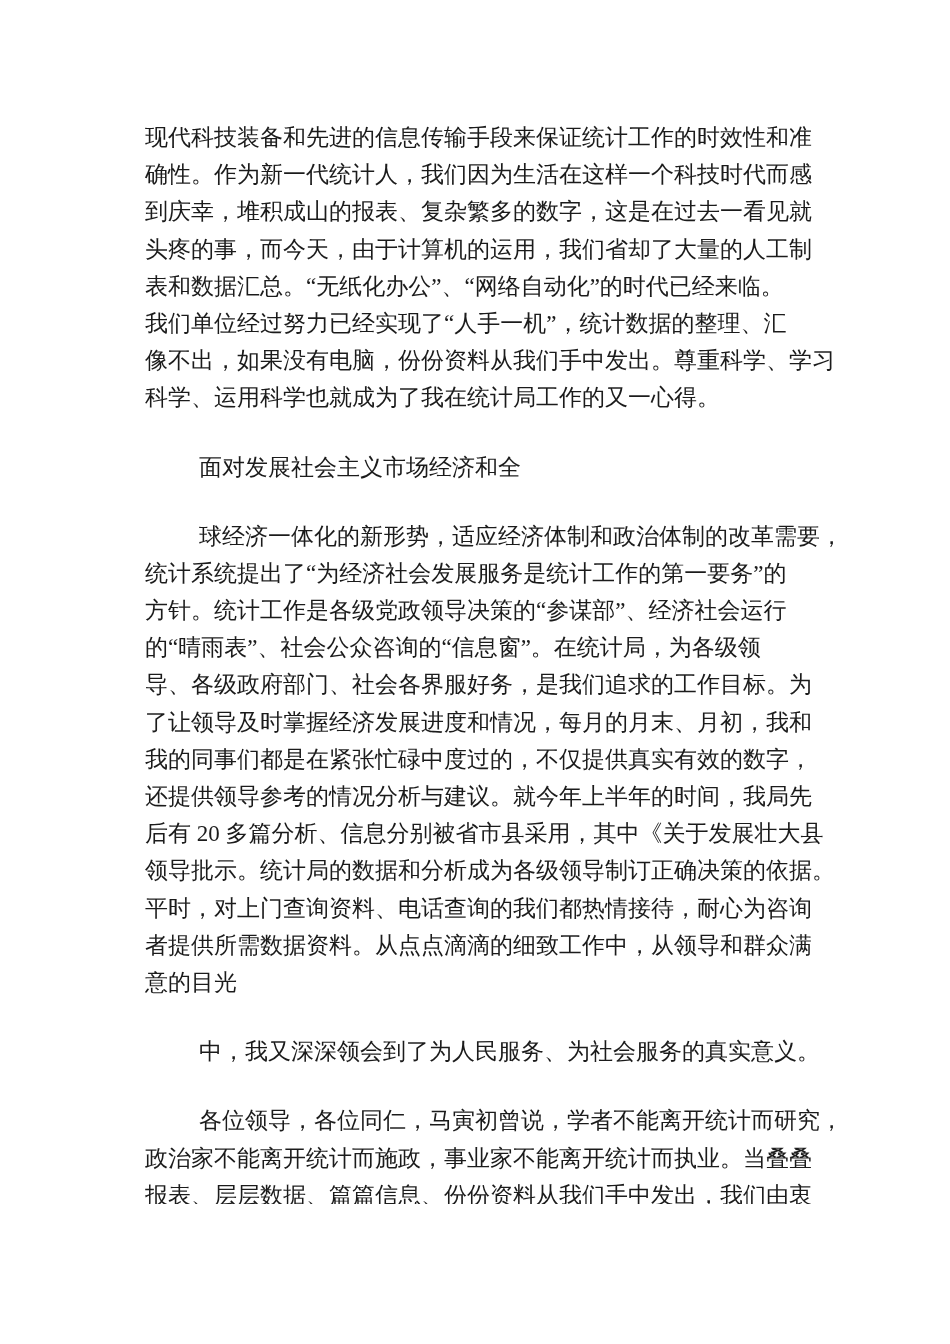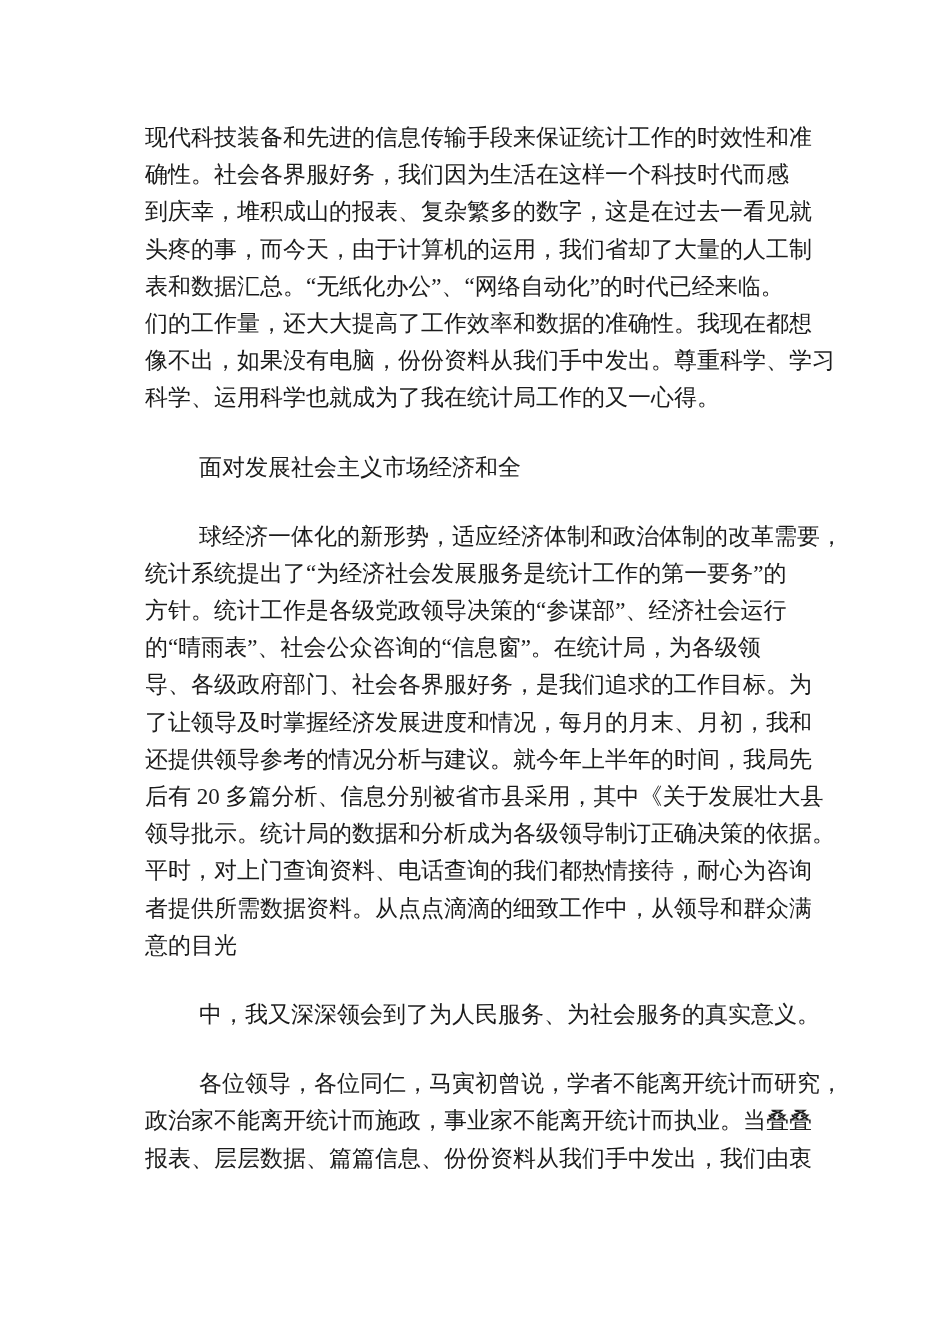--- a/index.html
+++ b/index.html
@@ -42,34 +42,35 @@
     color: #222222;
     white-space: nowrap;
   }
 </style>
 </head>
 <body>
 
 <div class="page">
   <div class="doc-body">
       <div class="text-line">现代科技装备和先进的信息传输手段来保证统计工作的时效性和准</div>
-      <div class="text-line">确性。社会各界服好务，我们因为生活在这样一个科技时代而感</div>
+      <div class="text-line">确性。作为新一代统计人，我们因为生活在这样一个科技时代而感</div>
       <div class="text-line">到庆幸，堆积成山的报表、复杂繁多的数字，这是在过去一看见就</div>
       <div class="text-line">头疼的事，而今天，由于计算机的运用，我们省却了大量的人工制</div>
       <div class="text-line">表和数据汇总。“无纸化办公”、“网络自动化”的时代已经来临。</div>
-      <div class="text-line">们的工作量，还大大提高了工作效率和数据的准确性。我现在都想</div>
+      <div class="text-line">我们单位经过努力已经实现了“人手一机”，统计数据的整理、汇</div>
       <div class="text-line">像不出，如果没有电脑，份份资料从我们手中发出。尊重科学、学习</div>
       <div class="text-line">科学、运用科学也就成为了我在统计局工作的又一心得。</div>
       <div class="text-line indent">面对发展社会主义市场经济和全</div>
       <div class="text-line indent">球经济一体化的新形势，适应经济体制和政治体制的改革需要，</div>
       <div class="text-line">统计系统提出了“为经济社会发展服务是统计工作的第一要务”的</div>
       <div class="text-line">方针。统计工作是各级党政领导决策的“参谋部”、经济社会运行</div>
       <div class="text-line">的“晴雨表”、社会公众咨询的“信息窗”。在统计局，为各级领</div>
       <div class="text-line">导、各级政府部门、社会各界服好务，是我们追求的工作目标。为</div>
       <div class="text-line">了让领导及时掌握经济发展进度和情况，每月的月末、月初，我和</div>
+      <div class="text-line">我的同事们都是在紧张忙碌中度过的，不仅提供真实有效的数字，</div>
       <div class="text-line">还提供领导参考的情况分析与建议。就今年上半年的时间，我局先</div>
       <div class="text-line">后有 20 多篇分析、信息分别被省市县采用，其中《关于发展壮大县</div>
       <div class="text-line">领导批示。统计局的数据和分析成为各级领导制订正确决策的依据。</div>
       <div class="text-line">平时，对上门查询资料、电话查询的我们都热情接待，耐心为咨询</div>
       <div class="text-line">者提供所需数据资料。从点点滴滴的细致工作中，从领导和群众满</div>
       <div class="text-line">意的目光</div>
       <div class="text-line indent">中，我又深深领会到了为人民服务、为社会服务的真实意义。</div>
       <div class="text-line indent">各位领导，各位同仁，马寅初曾说，学者不能离开统计而研究，</div>
       <div class="text-line">政治家不能离开统计而施政，事业家不能离开统计而执业。当叠叠</div>
       <div class="text-line">报表、层层数据、篇篇信息、份份资料从我们手中发出，我们由衷</div>

